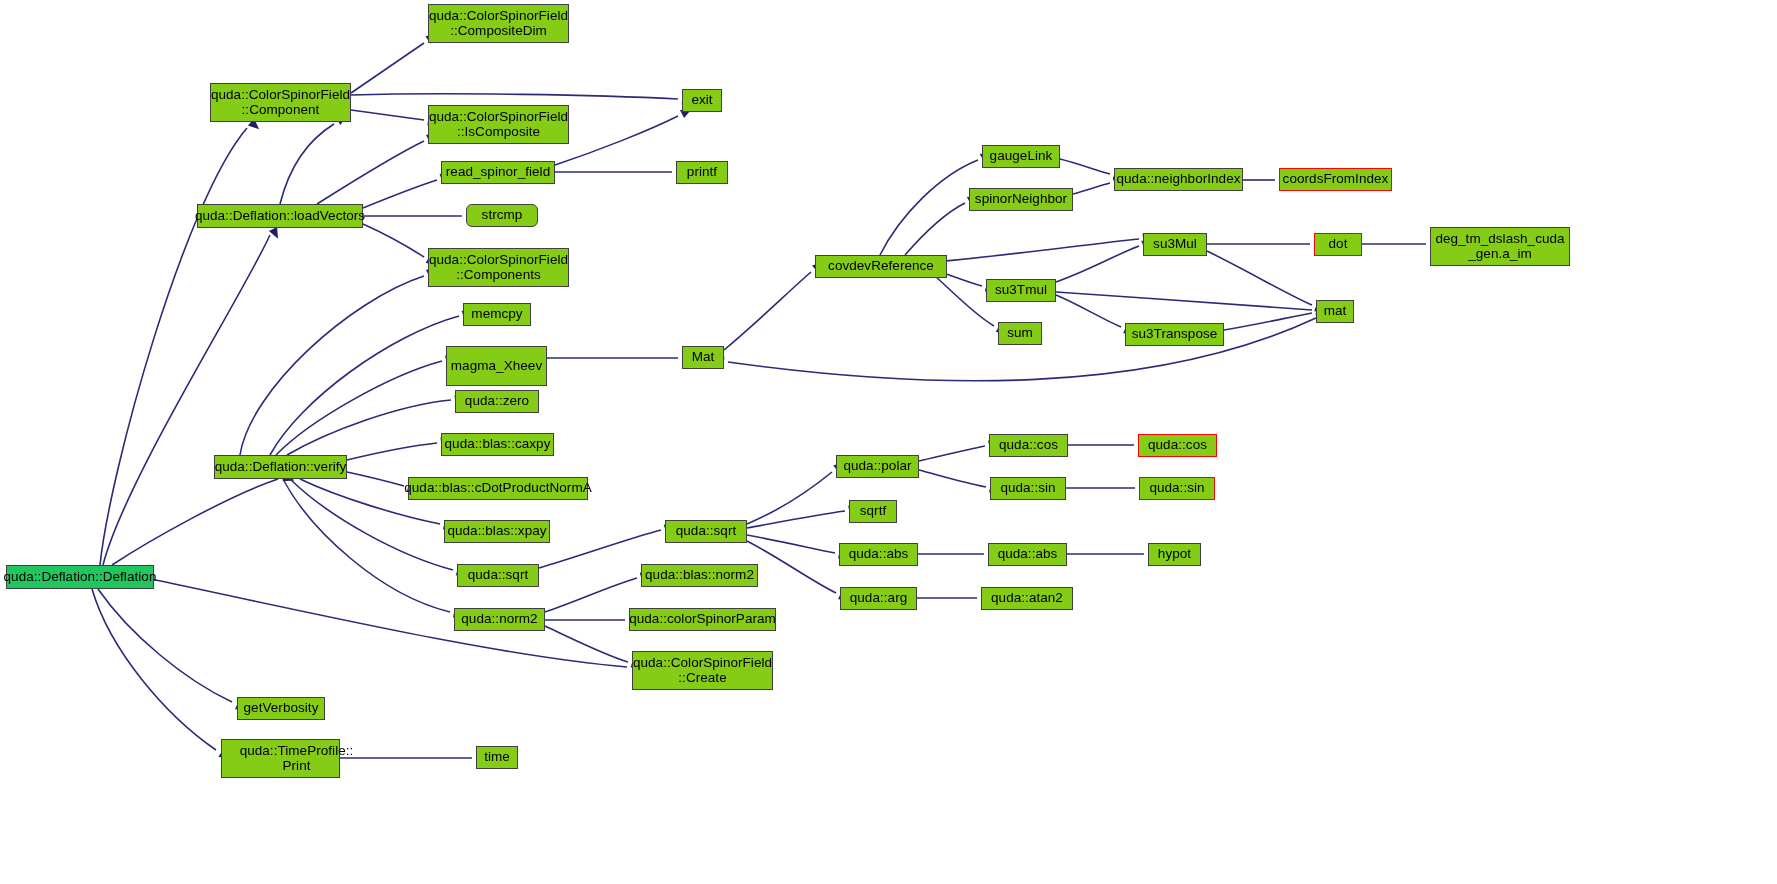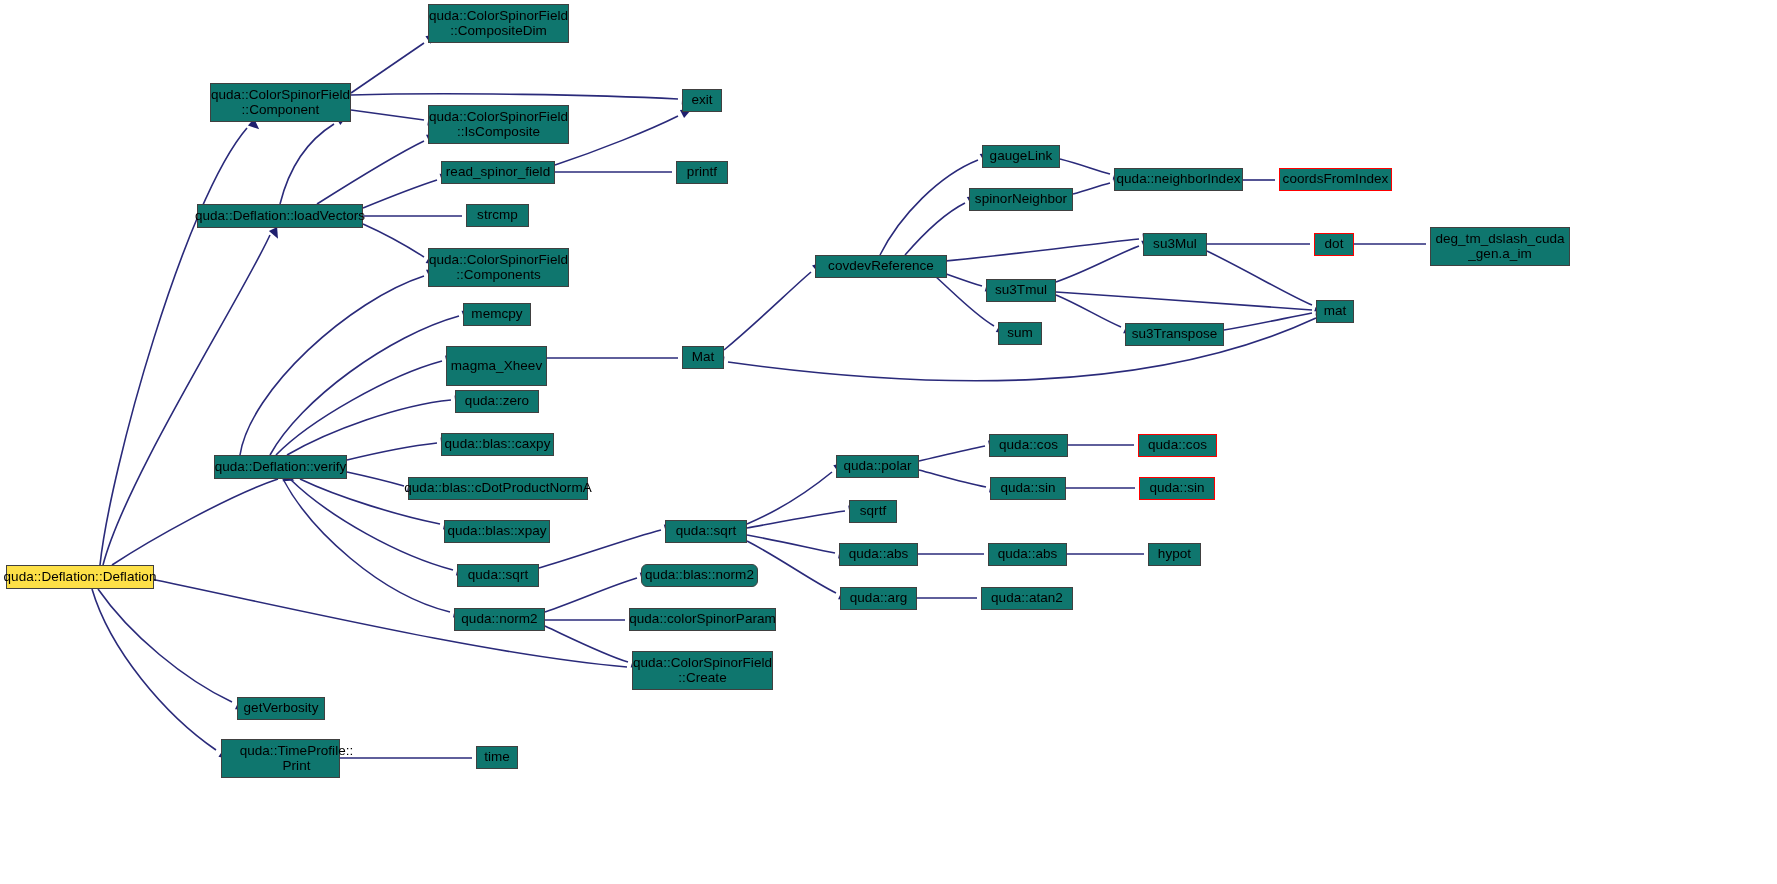--- a/index.html
+++ b/index.html
@@ -33,35 +33,35 @@
     fill: #1f1f6e;
     stroke: none;
   }
   .node {
     position: absolute;
     box-sizing: border-box;
     display: flex;
     align-items: center;
     justify-content: center;
     text-align: center;
-    background: #0f766e;
+    background: #84cc16;
     border: 1px solid #404040;
     color: #000000;
     font-size: 13.5px;
     line-height: 14.5px;
     letter-spacing: 0.05px;
     white-space: pre-line;
     padding: 0 4px;
     z-index: 2;
   }
   .node.red {
     border-color: #ff0000;
   }
   .node.root {
-    background: #fde047;
+    background: #22c55e;
     border-color: #404040;
   }
 </style>
 </head>
 <body>
 
 <div id="graph-root">
   <svg id="edge-layer" viewBox="0 0 1777 884" preserveAspectRatio="none" xmlns="http://www.w3.org/2000/svg">
       <g>
         <path class="edge-path" d="M 100 565 C 110 470 185 200 247 128" stroke="#2a2a7a"></path>
@@ -305,35 +305,35 @@
       <div class="node" style="left: 210px; top: 83px; width: 141px; height: 39px;"><span>quda::ColorSpinorField
 ::Component</span></div>
       <div class="node" style="left: 428px; top: 4px; width: 141px; height: 39px;"><span>quda::ColorSpinorField
 ::CompositeDim</span></div>
       <div class="node" style="left: 428px; top: 105px; width: 141px; height: 39px;"><span>quda::ColorSpinorField
 ::IsComposite</span></div>
       <div class="node" style="left: 682px; top: 89px; width: 40px; height: 23px; text-align: right;"><span>exit</span></div>
       <div class="node" style="left: 197px; top: 204px; width: 166px; height: 24px;"><span>quda::Deflation::loadVectors</span></div>
       <div class="node" style="left: 441px; top: 161px; width: 114px; height: 23px;"><span>read_spinor_field</span></div>
       <div class="node" style="left: 676px; top: 161px; width: 52px; height: 23px;"><span>printf</span></div>
-      <div class="node" style="left: 466px; top: 204px; width: 63px; height: 23px;"><span>strcmp</span></div>
+      <div class="node" style="left: 466px; top: 204px; width: 72px; height: 23px; border-radius: 6px;"><span>strcmp</span></div>
       <div class="node" style="left: 428px; top: 248px; width: 141px; height: 39px;"><span>quda::ColorSpinorField
 ::Components</span></div>
       <div class="node" style="left: 463px; top: 303px; width: 68px; height: 23px;"><span>memcpy</span></div>
       <div class="node" style="left: 446px; top: 346px; width: 101px; height: 40px;"><span>magma_Xheev</span></div>
       <div class="node" style="left: 682px; top: 346px; width: 42px; height: 23px;"><span>Mat</span></div>
       <div class="node" style="left: 455px; top: 390px; width: 84px; height: 23px;"><span>quda::zero</span></div>
       <div class="node" style="left: 441px; top: 433px; width: 113px; height: 23px;"><span>quda::blas::caxpy</span></div>
       <div class="node" style="left: 408px; top: 477px; width: 180px; height: 23px;"><span>quda::blas::cDotProductNormA</span></div>
       <div class="node" style="left: 214px; top: 455px; width: 133px; height: 24px;"><span>quda::Deflation::verify</span></div>
       <div class="node" style="left: 444px; top: 520px; width: 106px; height: 23px;"><span>quda::blas::xpay</span></div>
       <div class="node" style="left: 457px; top: 564px; width: 82px; height: 23px;"><span>quda::sqrt</span></div>
       <div class="node" style="left: 665px; top: 520px; width: 82px; height: 23px;"><span>quda::sqrt</span></div>
       <div class="node" style="left: 454px; top: 608px; width: 91px; height: 23px;"><span>quda::norm2</span></div>
-      <div class="node" style="left: 641px; top: 564px; width: 117px; height: 23px; border-radius: 6px;"><span>quda::blas::norm2</span></div>
+      <div class="node" style="left: 641px; top: 564px; width: 117px; height: 23px;"><span>quda::blas::norm2</span></div>
       <div class="node" style="left: 629px; top: 608px; width: 147px; height: 23px;"><span>quda::colorSpinorParam</span></div>
       <div class="node" style="left: 632px; top: 651px; width: 141px; height: 39px;"><span>quda::ColorSpinorField
 ::Create</span></div>
       <div class="node" style="left: 836px; top: 455px; width: 83px; height: 23px;"><span>quda::polar</span></div>
       <div class="node" style="left: 849px; top: 500px; width: 48px; height: 23px;"><span>sqrtf</span></div>
       <div class="node" style="left: 839px; top: 543px; width: 79px; height: 23px;"><span>quda::abs</span></div>
       <div class="node" style="left: 840px; top: 587px; width: 77px; height: 23px;"><span>quda::arg</span></div>
       <div class="node" style="left: 989px; top: 434px; width: 79px; height: 23px;"><span>quda::cos</span></div>
       <div class="node" style="left: 990px; top: 477px; width: 76px; height: 23px;"><span>quda::sin</span></div>
       <div class="node" style="left: 988px; top: 543px; width: 79px; height: 23px;"><span>quda::abs</span></div>
@@ -343,21 +343,21 @@
       <div class="node" style="left: 1148px; top: 543px; width: 53px; height: 23px;"><span>hypot</span></div>
       <div class="node" style="left: 815px; top: 255px; width: 132px; height: 23px;"><span>covdevReference</span></div>
       <div class="node" style="left: 982px; top: 145px; width: 78px; height: 23px;"><span>gaugeLink</span></div>
       <div class="node" style="left: 969px; top: 188px; width: 104px; height: 23px;"><span>spinorNeighbor</span></div>
       <div class="node" style="left: 986px; top: 279px; width: 70px; height: 23px;"><span>su3Tmul</span></div>
       <div class="node" style="left: 998px; top: 322px; width: 44px; height: 23px;"><span>sum</span></div>
       <div class="node" style="left: 1114px; top: 168px; width: 129px; height: 23px;"><span>quda::neighborIndex</span></div>
       <div class="node red" style="left: 1279px; top: 168px; width: 113px; height: 23px;"><span>coordsFromIndex</span></div>
       <div class="node" style="left: 1143px; top: 233px; width: 64px; height: 23px;"><span>su3Mul</span></div>
       <div class="node" style="left: 1125px; top: 323px; width: 99px; height: 23px;"><span>su3Transpose</span></div>
-      <div class="node red" style="left: 1314px; top: 233px; width: 40px; height: 23px;"><span>dot</span></div>
+      <div class="node red" style="left: 1314px; top: 233px; width: 48px; height: 23px;"><span>dot</span></div>
       <div class="node" style="left: 1316px; top: 300px; width: 38px; height: 23px;"><span>mat</span></div>
       <div class="node" style="left: 1430px; top: 227px; width: 140px; height: 39px;"><span>deg_tm_dslash_cuda
 _gen.a_im</span></div>
       <div class="node" style="left: 237px; top: 697px; width: 88px; height: 23px;"><span>getVerbosity</span></div>
       <div class="node" style="left: 221px; top: 739px; width: 119px; height: 39px; padding-left: 36px;"><span>quda::TimeProfile::
 Print</span></div>
       <div class="node" style="left: 476px; top: 746px; width: 42px; height: 23px;"><span>time</span></div>
     </div>
 </div>
 

